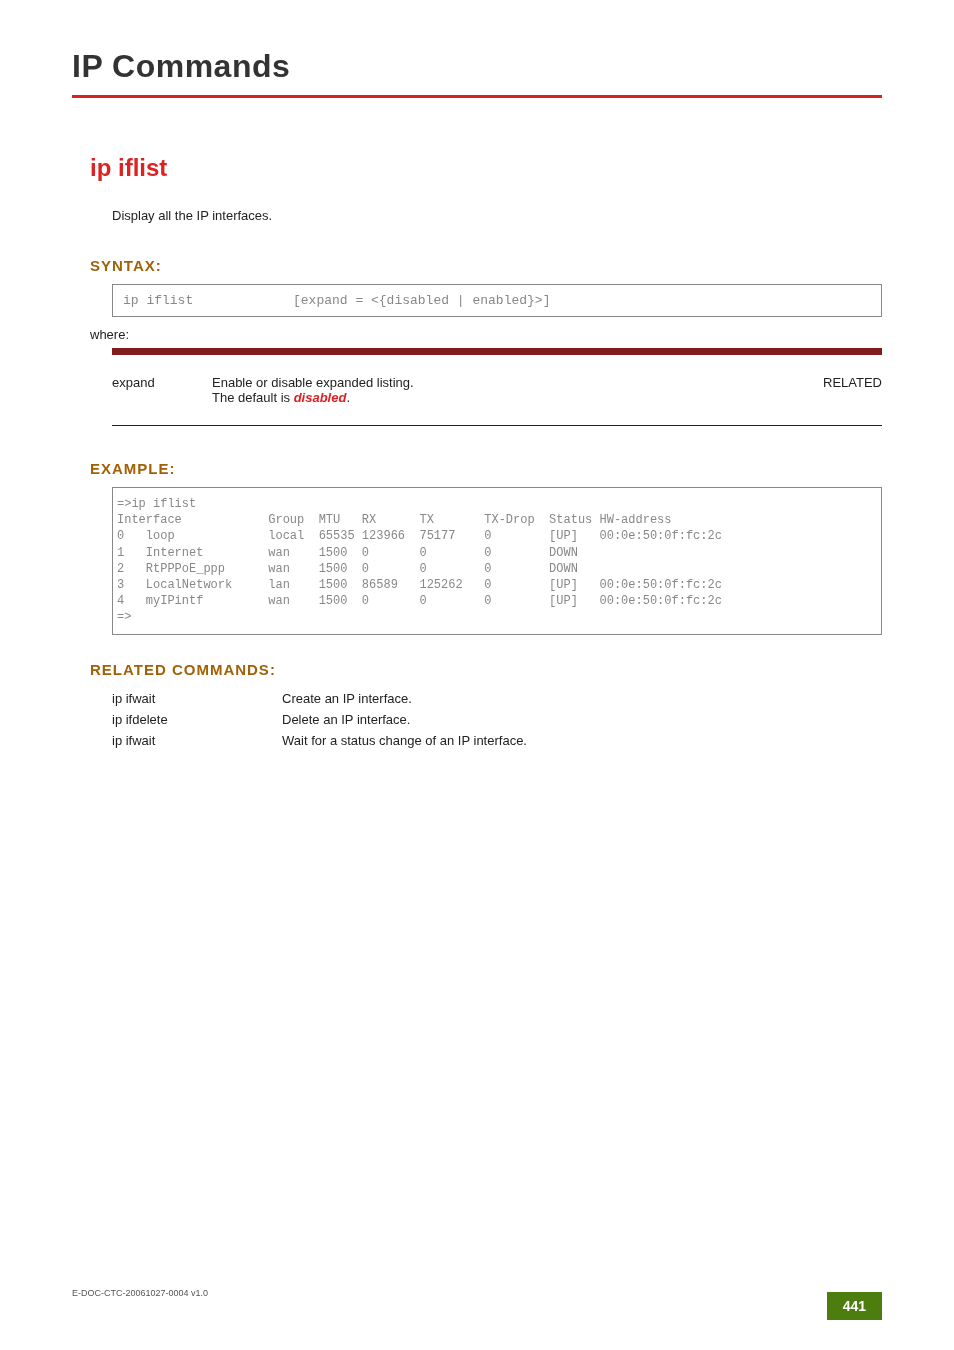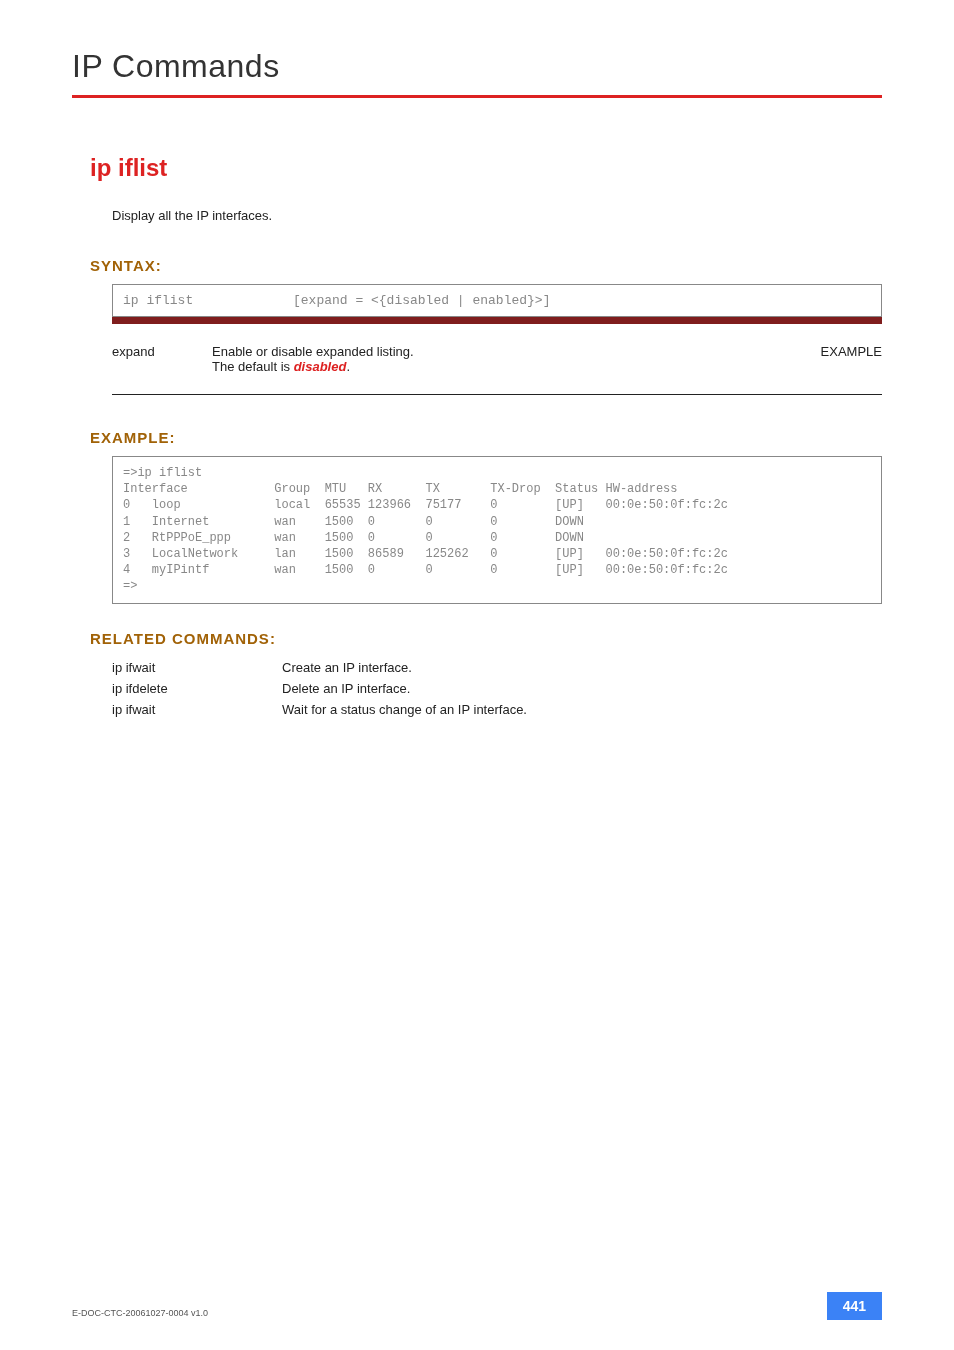--- a/index.html
+++ b/index.html
@@ -1,63 +1,64 @@
 <!DOCTYPE html>
 <html><head>
 <meta charset="utf-8">
 <style>
   * { box-sizing: border-box; margin: 0; padding: 0; }
   html, body { width: 954px; height: 1350px; background: #fff; font-family: Arial, Helvetica, sans-serif; }
   .page { width: 954px; height: 1350px; position: relative; padding: 48px 72px 0 72px; }
-  .chapter-title { font-size: 32px; font-weight: 400; color: #333; letter-spacing: 0.5px; margin-bottom: 10px; }
+  .chapter-title { font-size: 32px; font-weight: 700; color: #333; letter-spacing: 0.5px; margin-bottom: 10px; }
   .red-rule { border: none; border-top: 3px solid #d22; margin-bottom: 56px; }
   .cmd-title { font-size: 24px; font-weight: bold; color: #d22; margin-left: 18px; margin-bottom: 26px; }
   .desc { font-size: 13px; color: #222; margin-left: 40px; margin-bottom: 34px; }
   .section-label { font-size: 15px; font-weight: bold; color: #a16207; letter-spacing: 1px; margin-left: 18px; margin-bottom: 10px; }
   .syntax-box { margin-left: 40px; border: 1px solid #888; padding: 8px 10px; font-family: "Courier New", monospace; font-size: 13px; color: #888; display: flex; }
   .syntax-box .cmd { width: 170px; display: inline-block; }
   .where-label { font-size: 13px; color: #222; margin-left: 18px; margin-top: 10px; margin-bottom: 6px; }
   .param-table { margin-left: 40px; width: calc(100% - 40px); border-collapse: collapse; font-size: 13px; color: #222; }
   .param-table td { border-top: 7px solid #7f1d1d; border-bottom: 1px solid #222; padding: 20px 0; vertical-align: top; }
   .param-table td.name { width: 100px; }
   .param-table td.right { text-align: right; width: 110px; }
   .disabled-em { color: #d22; font-style: italic; font-weight: bold; }
-  .example-box { margin-left: 40px; margin-top: 6px; border: 1px solid #888; padding: 8px 10px; font-family: "Courier New", monospace; font-size: 12px; color: #888; white-space: pre; line-height: 1.35; overflow: hidden; }
+  .example-box { margin-left: 40px; margin-top: 6px; border: 1px solid #888; padding: 8px 4px; font-family: "Courier New", monospace; font-size: 12px; color: #888; white-space: pre; line-height: 1.35; overflow: hidden; }
   .related-table { margin-left: 40px; font-size: 13px; color: #222; border-collapse: collapse; }
   .related-table td { padding: 3px 0; vertical-align: top; }
   .related-table td.cmd-col { width: 170px; }
-  .footer-left { position: absolute; left: 72px; bottom: 32px; font-size: 9px; color: #555; }
-  .footer-right { position: absolute; right: 72px; bottom: 30px; background: #3b82f6; color: #fff; font-weight: bold; font-size: 14px; padding: 6px 16px; }
+  .footer-left { position: absolute; left: 72px; bottom: 52px; font-size: 9px; color: #555; }
+  .footer-right { position: absolute; right: 72px; bottom: 30px; background: #4d7c0f; color: #fff; font-weight: bold; font-size: 14px; padding: 6px 16px; }
   .gap { height: 34px; }
   .gap-sm { height: 26px; }
 </style>
 </head>
 <body>
 
 <div class="page">
   <div class="chapter-title">IP Commands</div>
   <hr class="red-rule">
 
   <div class="cmd-title">ip iflist</div>
   <div class="desc">Display all the IP interfaces.</div>
 
   <div class="section-label">SYNTAX:</div>
   <div class="syntax-box">
     <span class="cmd">ip iflist</span>
     <span>[expand = &lt;{disabled | enabled}&gt;]</span>
   </div>
+  <div class="where-label">where:</div>
   <table class="param-table">
     <tbody>
         <tr>
       <td class="name">expand</td>
       <td>
         <span style="white-space: pre-line; text-align: right;">Enable or disable expanded listing.
 The default is </span><span class="disabled-em">disabled</span><span>.</span>
       </td>
-      <td class="right">EXAMPLE</td>
+      <td class="right">RELATED</td>
     </tr>
   </tbody>
     </table>
 
   <div class="gap"></div>
 
   <div class="section-label">EXAMPLE:</div>
   <div class="example-box">=&gt;ip iflist
 Interface            Group  MTU   RX      TX       TX-Drop  Status HW-address
 0   loop             local  65535 123966  75177    0        [UP]   00:0e:50:0f:fc:2c

